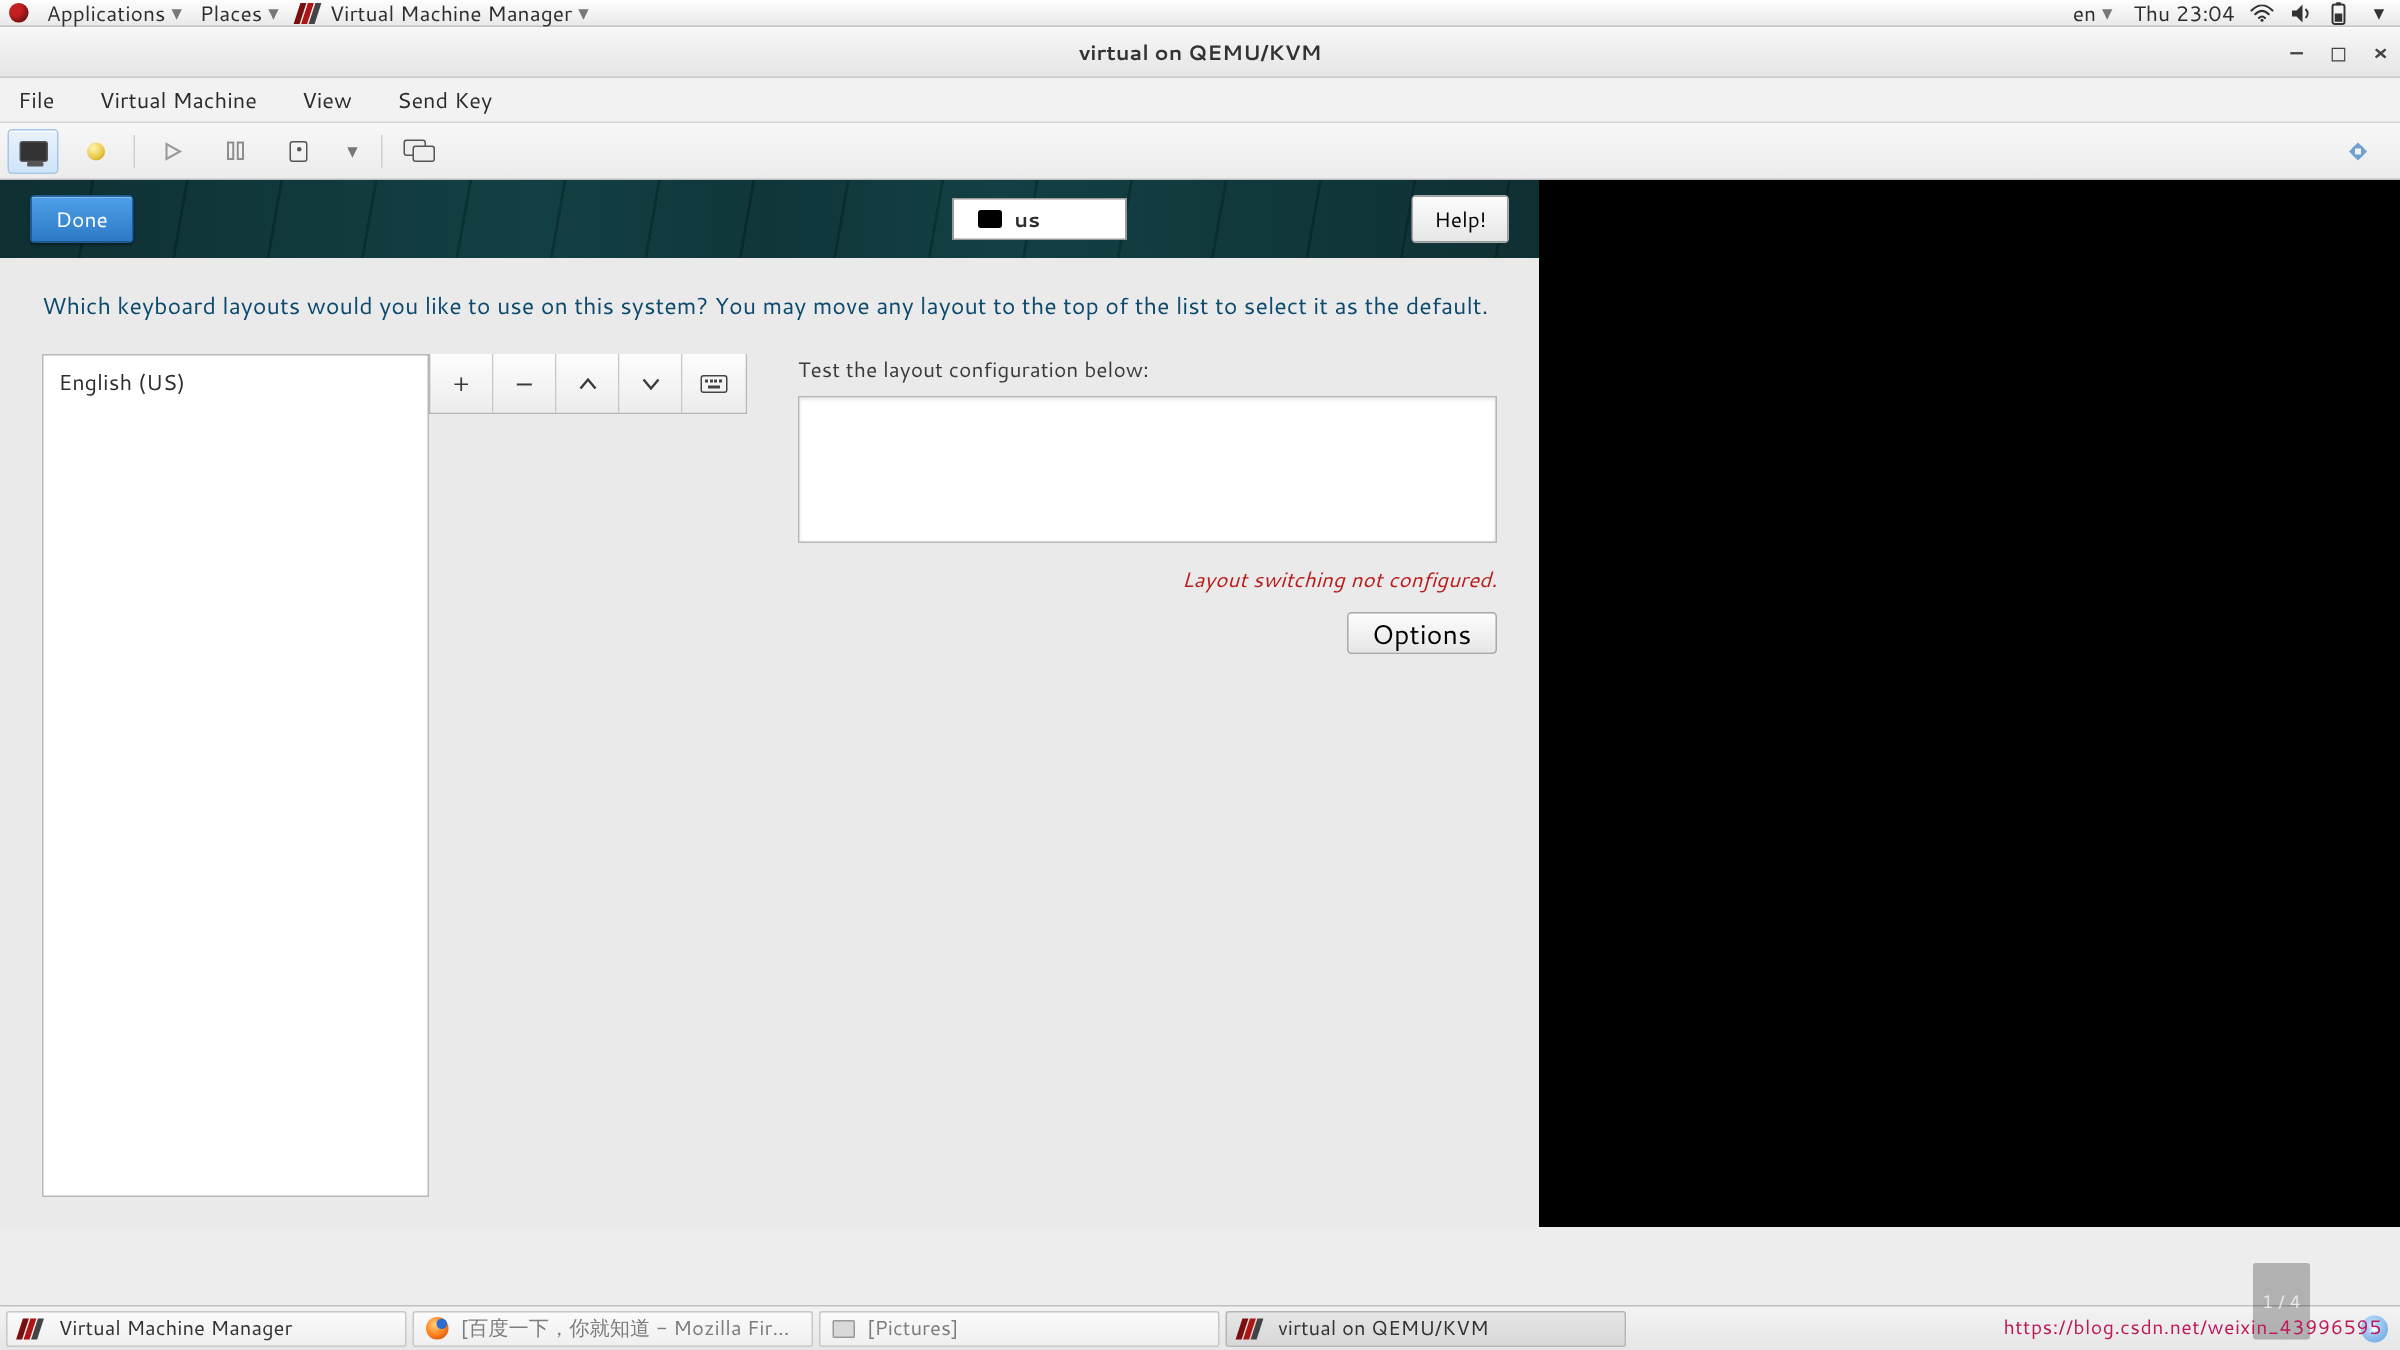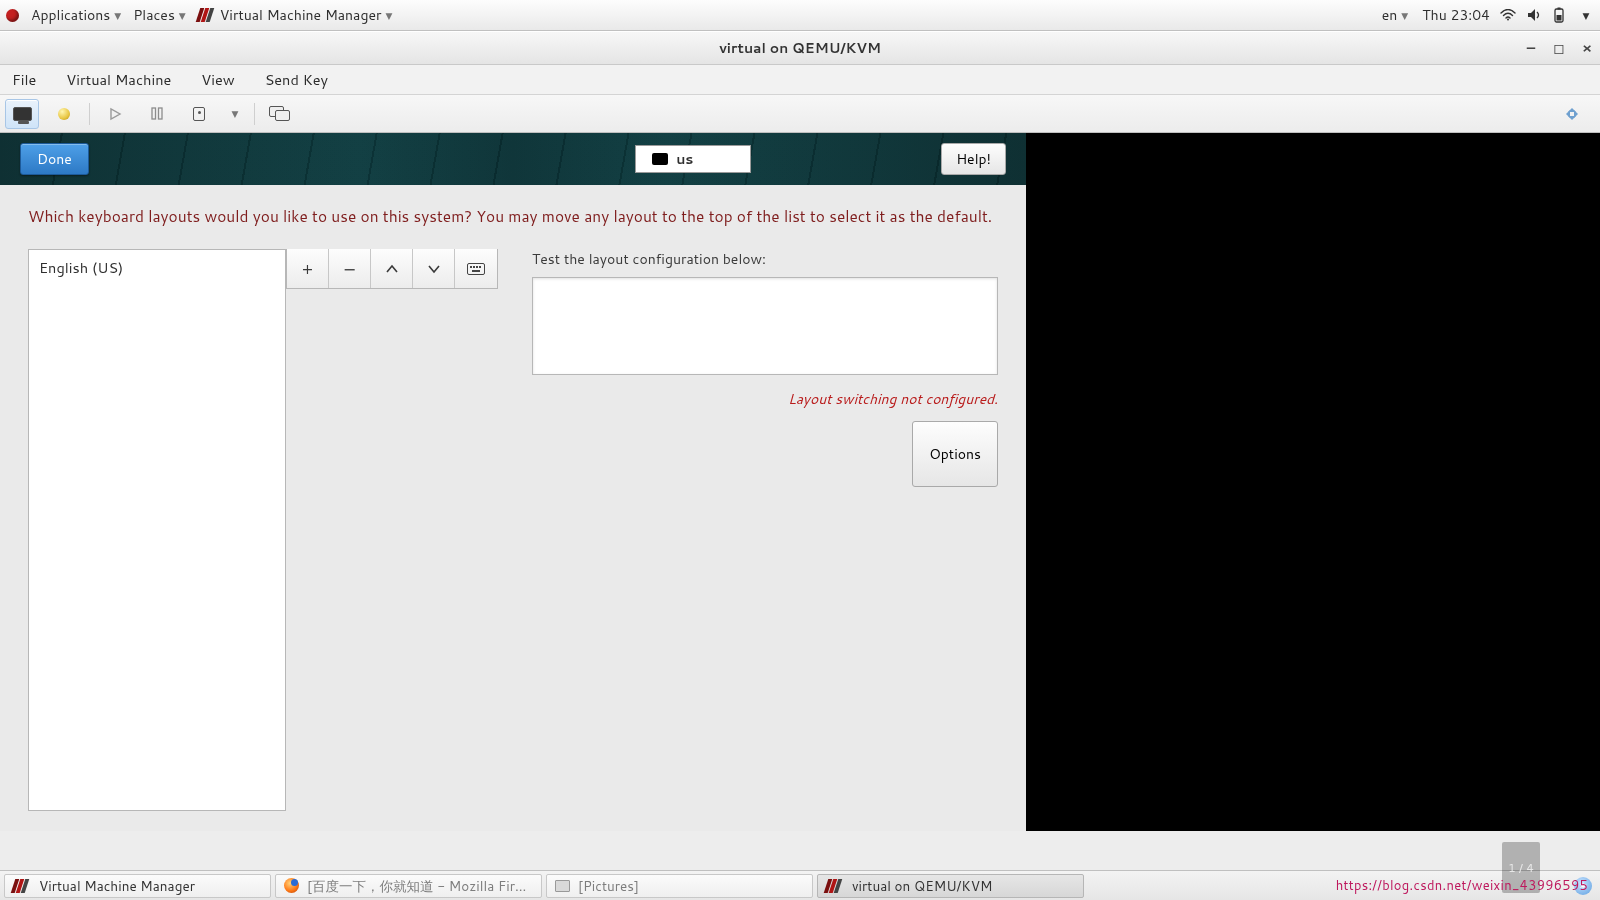--- a/index.html
+++ b/index.html
@@ -1,19 +1,19 @@
 <!DOCTYPE html>
 <html><head>
 <meta charset="utf-8">
 <style>
 * { margin:0; padding:0; box-sizing:border-box; font-family:"Cantarell","DejaVu Sans",sans-serif; }
 body { width:1600px; height:900px; overflow:hidden; background:#ededed; font-size:14px; color:#2e2e2e; }
 
 
-.gnome-panel { height:31px; background:linear-gradient(#fdfdfd,#e9e9e9); border-bottom:1px solid #c0c0c0; display:flex; align-items:center; padding:0 6px; font-size:14px; }
+.gnome-panel { height:18px; background:linear-gradient(#fdfdfd,#e9e9e9); border-bottom:1px solid #c0c0c0; display:flex; align-items:center; padding:0 6px; font-size:14px; }
 .gnome-panel .pl { display:flex; align-items:center; gap:4px; }
 .gnome-panel .pr { margin-left:auto; display:flex; align-items:center; gap:10px; }
 .pmenu { display:flex; align-items:center; gap:4px; padding:2px 4px; cursor:default; }
 .tri { font-size:9px; color:#777; }
 .rh-dot { width:13px; height:13px; border-radius:50%; background:#c42020; box-shadow:inset -2px -2px 3px rgba(0,0,0,.4); margin-right:4px; }
 .vmm-logo { display:inline-flex; width:18px; height:14px; }
 .vmm-logo span{width:4px;height:14px;transform:skewX(-18deg);margin-right:1px;}
 .vmm-logo span:nth-child(1){background:#7a0f0f;} .vmm-logo span:nth-child(2){background:#b01515;} .vmm-logo span:nth-child(3){background:#444;}
 .picon { width:16px; text-align:center; color:#333; }
 
@@ -50,36 +50,36 @@
 
 .guest-area { height:698px; background:#000; display:flex; justify-content:flex-start; }
 .anaconda { width:1026px; height:698px; background:#eaeaea; display:flex; flex-direction:column; }
 .ana-top { height:52px; background:#0c3a3d; background:linear-gradient(90deg,#0a2c2f 0%,#0e3c40 35%,#0b3236 50%,#0e3c40 65%,#0a2c2f 100%); display:flex; align-items:center; padding:0 20px; position:relative; overflow:hidden;}
 .ana-top::before{content:"";position:absolute;inset:0;background:repeating-linear-gradient(100deg,rgba(255,255,255,0.02) 0 60px,rgba(0,0,0,0.15) 60px 62px);}
 .btn-done { position:relative; padding:5px 16px; font-size:14px; color:#fff; background:linear-gradient(#4ea0e8,#2d79c5); border:1px solid #1d5a99; border-radius:3px; box-shadow:0 1px 0 rgba(255,255,255,.3) inset,0 1px 2px rgba(0,0,0,.4); cursor:default;}
 .kb-ind { position:relative; margin-left:auto; margin-right:190px; background:#fff; border:1px solid #9a9a9a; height:28px; width:116px; display:flex; align-items:center; padding:0 16px; font-weight:600; font-size:14px; gap:8px;}
 .kb-ind::before{content:""; width:16px;height:12px;background:#000;border-radius:2px;}
 .btn-help{ position:relative; padding:5px 14px; background:linear-gradient(#fdfdfd,#e6e6e6); border:1px solid #a9a9a9; border-radius:3px; font-size:14px;}
 .ana-body { flex:1; padding:20px 28px; display:flex; flex-direction:column; }
-.prompt { font-size:15.5px; color:#7f1d1d; margin-bottom:22px; }
+.prompt { font-size:15.5px; color:#0c4a6e; margin-bottom:22px; }
 .cols { display:flex; gap:34px; flex:1; min-height:0;}
 .left-col { width:470px; display:flex; flex-direction:row;}
 .layout-list { flex:1; border:1px solid #b7b7b7; background:#fff; padding:7px 10px; font-size:14.5px; overflow:auto;}
 .layout-tb { height:40px; background:linear-gradient(#f7f7f7,#e8e8e8); border:1px solid #b7b7b7; border-top:none; display:flex;}
 .ltb-btn { width:42px; display:flex; align-items:center; justify-content:center; border-right:1px solid #c7c7c7; font-size:16px; color:#3a3a3a; background:linear-gradient(#fdfdfd,#ececec);}
 .ltb-btn:last-child{border-right:none}
 .kb-glyph{width:18px;height:12px;border:1.4px solid #444;border-radius:2px;position:relative}
 .kb-glyph::before{content:"";position:absolute;left:2px;top:2px;right:2px;height:2px;background:repeating-linear-gradient(90deg,#444 0 2px,transparent 2px 3px)}
 .kb-glyph::after{content:"";position:absolute;left:4px;bottom:2px;right:4px;height:2px;background:#444}
 .right-col { flex:1; display:flex; flex-direction:column; font-size:14px;}
 .test-lbl{ color:#3b3b3b; margin-bottom:8px;}
 .test-box{ height:98px; background:#fff; border:1px solid #b7b7b7; box-shadow:inset 0 1px 3px rgba(0,0,0,0.12);}
 .switch-note{ text-align:right; font-style:italic; color:#b91c1c; margin-top:14px; font-size:14px;}
 .opt-row{ text-align:right; margin-top:12px;}
-.btn-opt{ padding:22px 16px; background:linear-gradient(#fdfdfd,#e6e6e6); border:1px solid #a9a9a9; border-radius:3px; font-size:14px;}
+.btn-opt{ padding:0 16px; background:linear-gradient(#fdfdfd,#e6e6e6); border:1px solid #a9a9a9; border-radius:3px; font-size:18px;}
 
 
 .taskbar { position:absolute; left:0; right:0; bottom:0; height:30px; background:linear-gradient(#f3f3f3,#e6e6e6); border-top:1px solid #c0c0c0; display:flex; align-items:center; padding:0 4px; gap:4px; font-size:13.5px;}
 .task { width:267px; height:24px; border:1px solid #c8c8c8; background:linear-gradient(#fbfbfb,#efefef); display:flex; align-items:center; padding:0 8px; gap:8px; border-radius:2px; color:#333;}
 .task.active{ background:linear-gradient(#e6e6e6,#d7d7d7); border-color:#b6b6b6;}
 .task.dim { color:#7d7d7d;}
 .ff-ic{width:15px;height:15px;border-radius:50%;background:radial-gradient(circle at 40% 35%,#ffd27a,#ff7a18 55%,#b23a00);position:relative}
 .ff-ic::after{content:"";position:absolute;right:1px;top:1px;width:7px;height:7px;border-radius:50%;background:#2a6bd4}
 .fold-ic{width:15px;height:12px;background:#d9d9d9;border:1px solid #999;border-radius:1px}
 .wm{ position:absolute; right:12px; bottom:6px; color:#be185d; font-size:13px; letter-spacing:.3px; pointer-events:none;}

